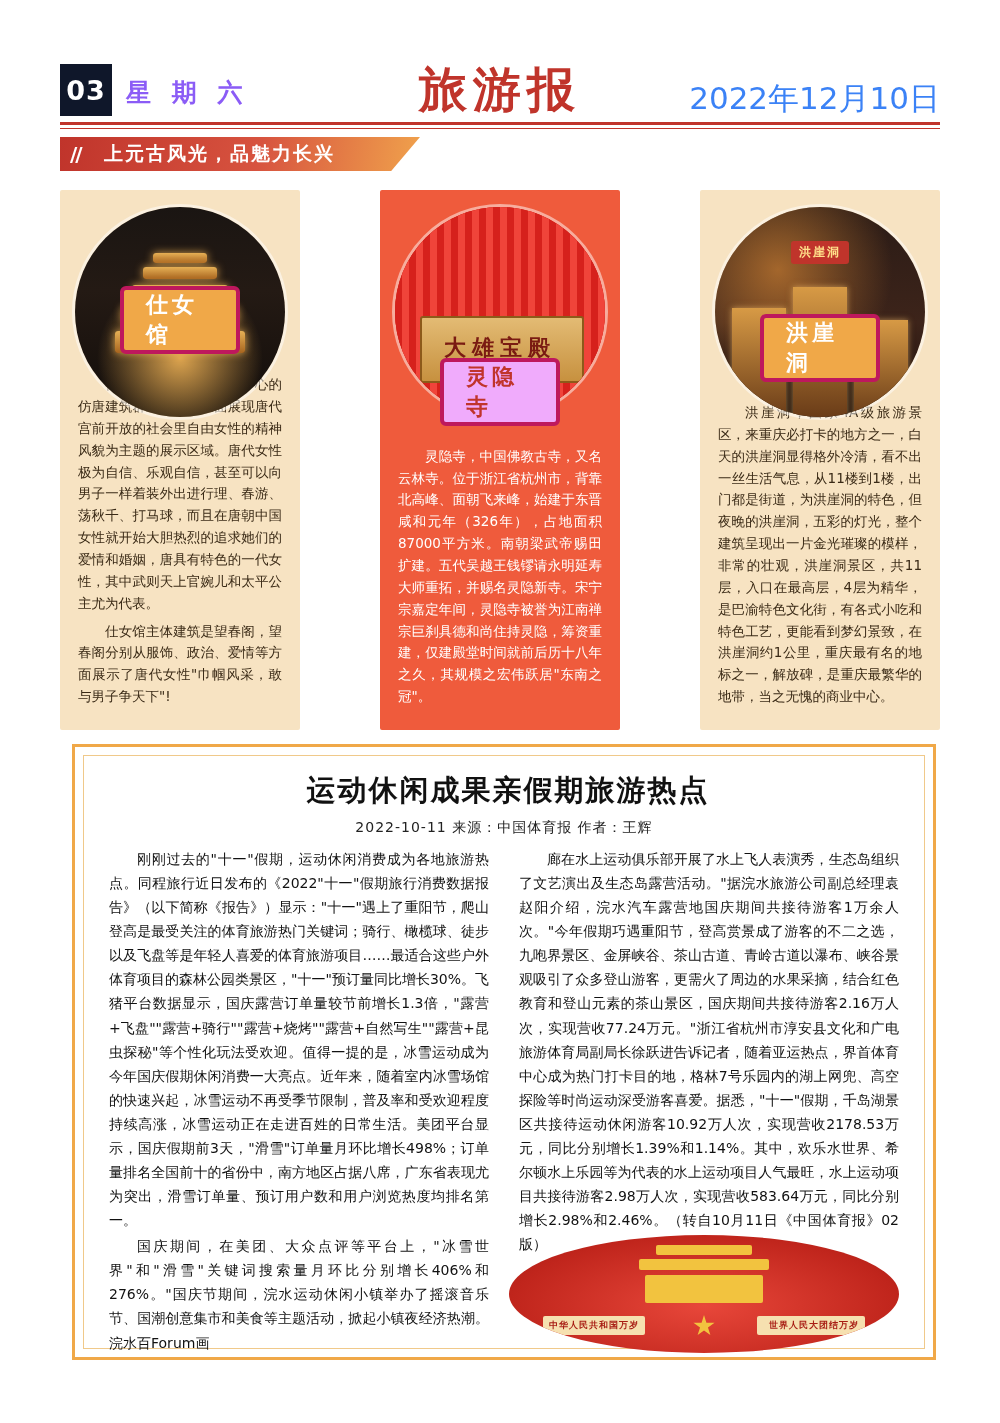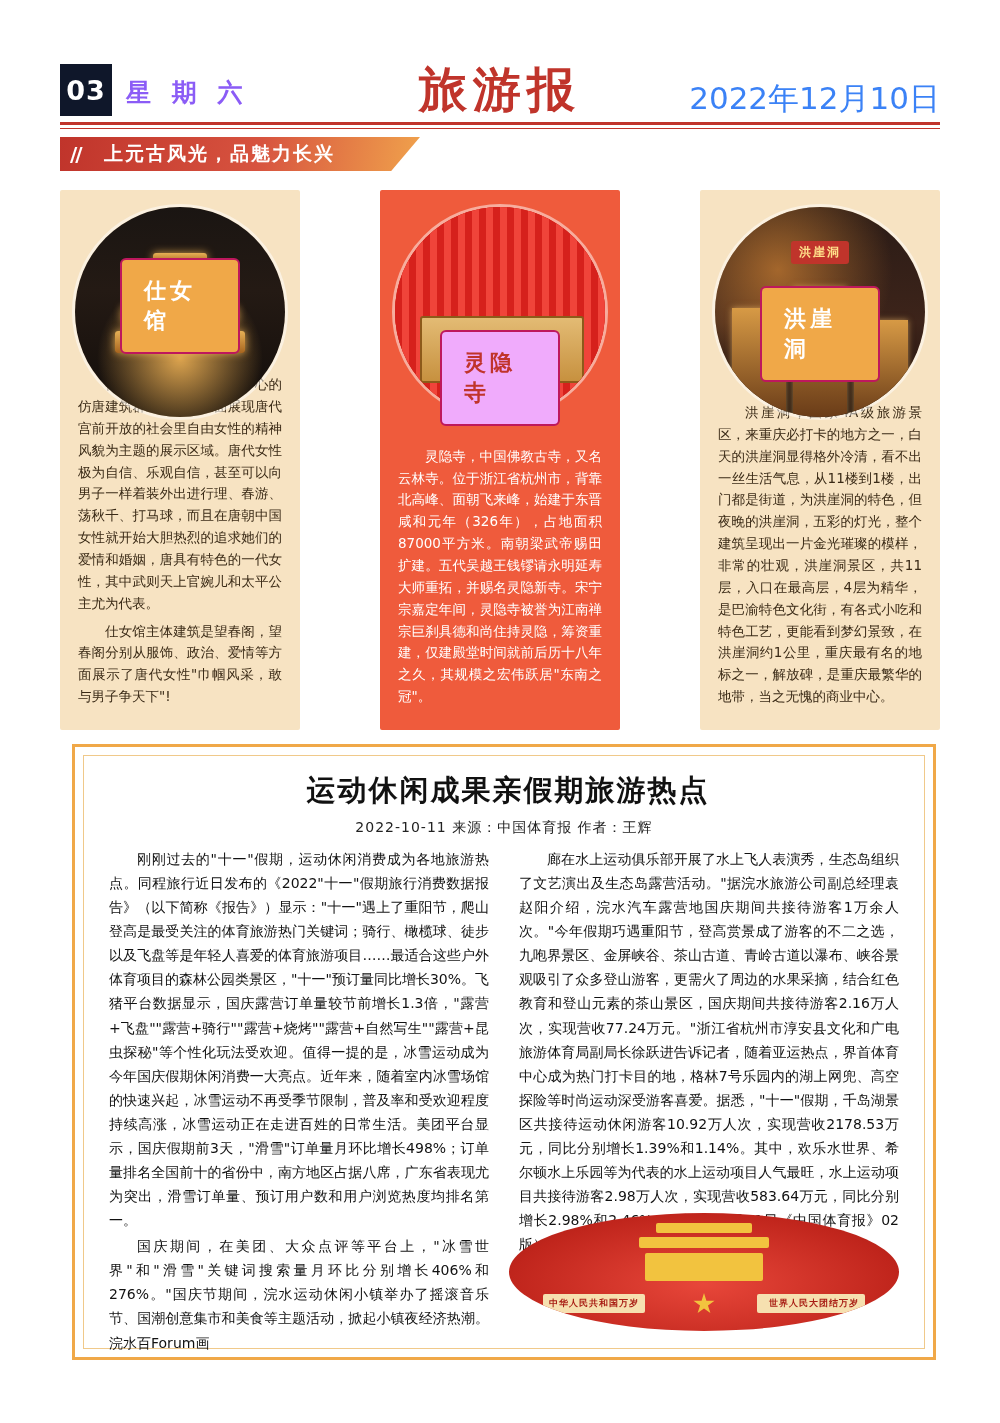--- a/index.html
+++ b/index.html
@@ -153,24 +153,24 @@
     background:linear-gradient(#d79a45,#6a3c18);
     box-shadow:0 0 6px rgba(255,200,110,.6);
   }
   .photo-c .bld:nth-child(2){left:8%;width:26%;height:52%;}
   .photo-c .bld:nth-child(3){left:37%;width:26%;height:62%;}
   .photo-c .bld:nth-child(4){left:66%;width:26%;height:46%;}
 
   .card-label{
     position:absolute;left:50%;transform:translateX(-50%);
     bottom:-2px;
-    padding:16px 22px;border-radius:6px;
+    padding:0 22px;border-radius:6px;
     font-size:22px;font-weight:bold;letter-spacing:4px;
     font-family:"DejaVu Serif", serif;
-    border:2px solid #be185d;
+    border:4px solid #be185d;
   }
   .c1 .card-label{background:#f0a848;color:#fff;}
   .c2 .card-label{background:#f0abfc;color:#c0342b;}
   .c3 .card-label{background:#f0a848;color:#fff;}
 
   .card-body{
     padding:22px 18px 16px 18px;
     font-size:13.5px;line-height:1.62;
     text-align:justify;
     font-family:"DejaVu Sans", sans-serif;
@@ -206,21 +206,21 @@
     display:flex;gap:30px;
   }
   .col{
     width:50%;font-size:14px;line-height:1.72;color:#111;
     text-align:justify;
     font-family:"DejaVu Sans", sans-serif;
   }
   .col p{margin:0 0 2px 0;text-indent:2em;}
 
   .emblem{
-    position:absolute;right:34px;bottom:26px;
+    position:absolute;right:34px;bottom:4px;
     width:390px;height:118px;
     border-radius:50%/50%;
     background:radial-gradient(ellipse at 50% 60%, #e8473a 0%, #c0251c 70%, #9c1a12 100%);
     overflow:hidden;
   }
   .emblem .gate{
     position:absolute;left:50%;top:10px;transform:translateX(-50%);
     width:150px;height:60px;
   }
   .emblem .gate .roof{
@@ -287,21 +287,21 @@
       <div class="card-body">
         <p>仕女馆是由以望春阁为中心的仿唐建筑群组成是以全面展现唐代宫前开放的社会里自由女性的精神风貌为主题的展示区域。唐代女性极为自信、乐观自信，甚至可以向男子一样着装外出进行理、春游、荡秋千、打马球，而且在唐朝中国女性就开始大胆热烈的追求她们的爱情和婚姻，唐具有特色的一代女性，其中武则天上官婉儿和太平公主尤为代表。</p>
         <p>仕女馆主体建筑是望春阁，望春阁分别从服饰、政治、爱情等方面展示了唐代女性"巾帼风采，敢与男子争天下"!</p>
       </div>
     </div>
 
     <div class="card c2">
       <div class="photo-wrap">
         <div class="photo-circle">
           <div class="photo-b">
-            <div class="plaque-txt">茶山古道</div>
+            <div class="plaque-txt">大雄宝殿</div>
           </div>
         </div>
         <div class="card-label">灵隐寺</div>
       </div>
       <div class="card-body">
         <p>灵隐寺，中国佛教古寺，又名云林寺。位于浙江省杭州市，背靠北高峰、面朝飞来峰，始建于东晋咸和元年（326年），占地面积87000平方米。南朝梁武帝赐田扩建。五代吴越王钱镠请永明延寿大师重拓，并赐名灵隐新寺。宋宁宗嘉定年间，灵隐寺被誉为江南禅宗巨刹具德和尚住持灵隐，筹资重建，仅建殿堂时间就前后历十八年之久，其规模之宏伟跃居"东南之冠"。</p>
       </div>
     </div>
 
     <div class="card c3">

